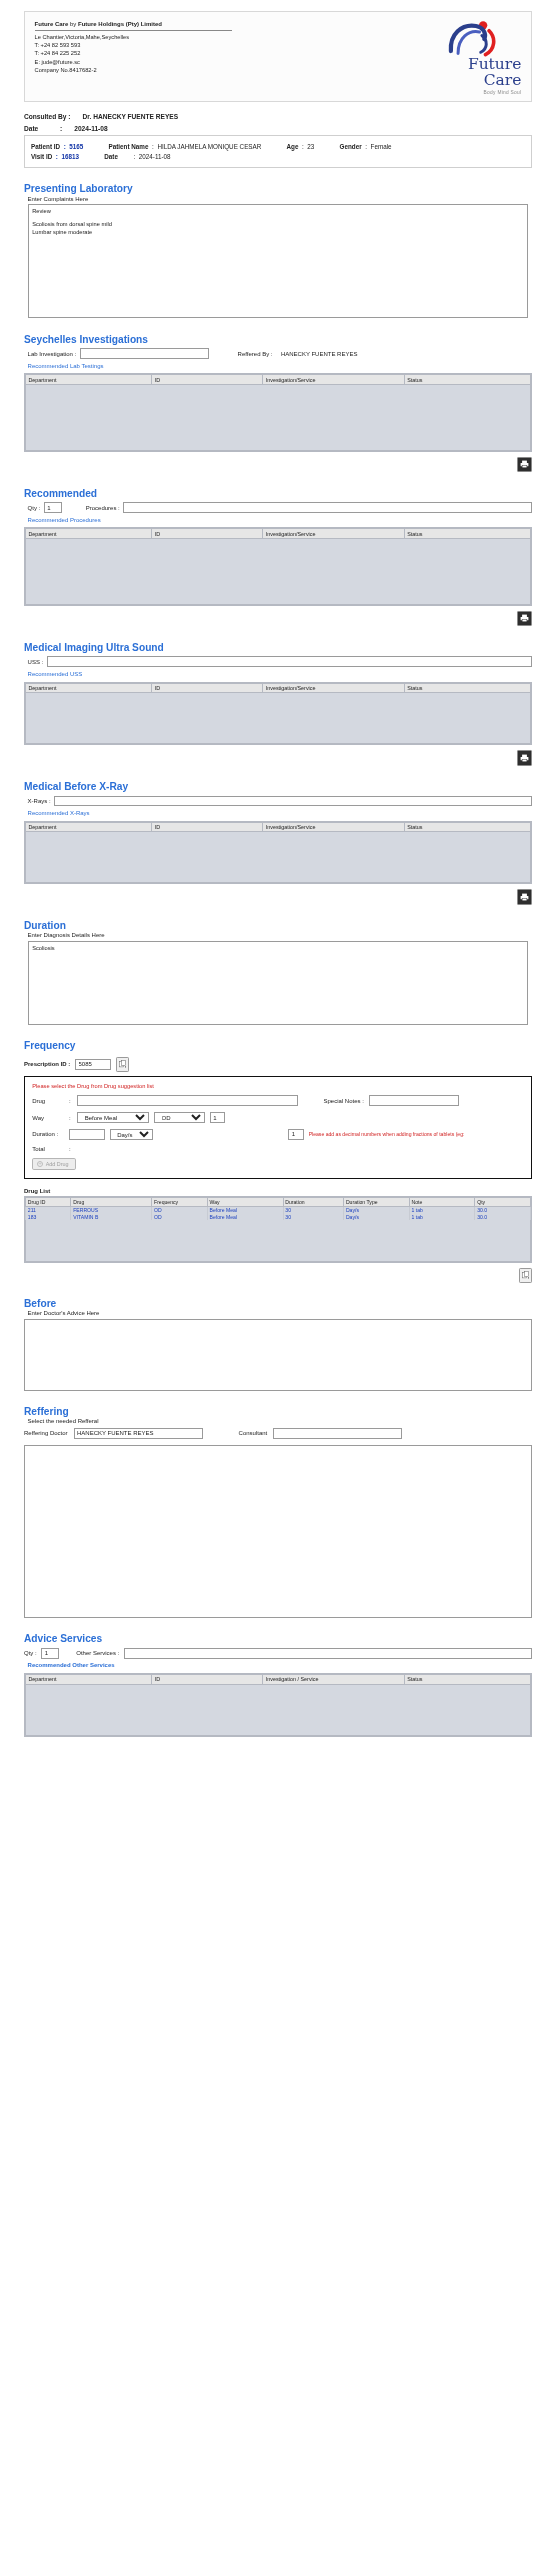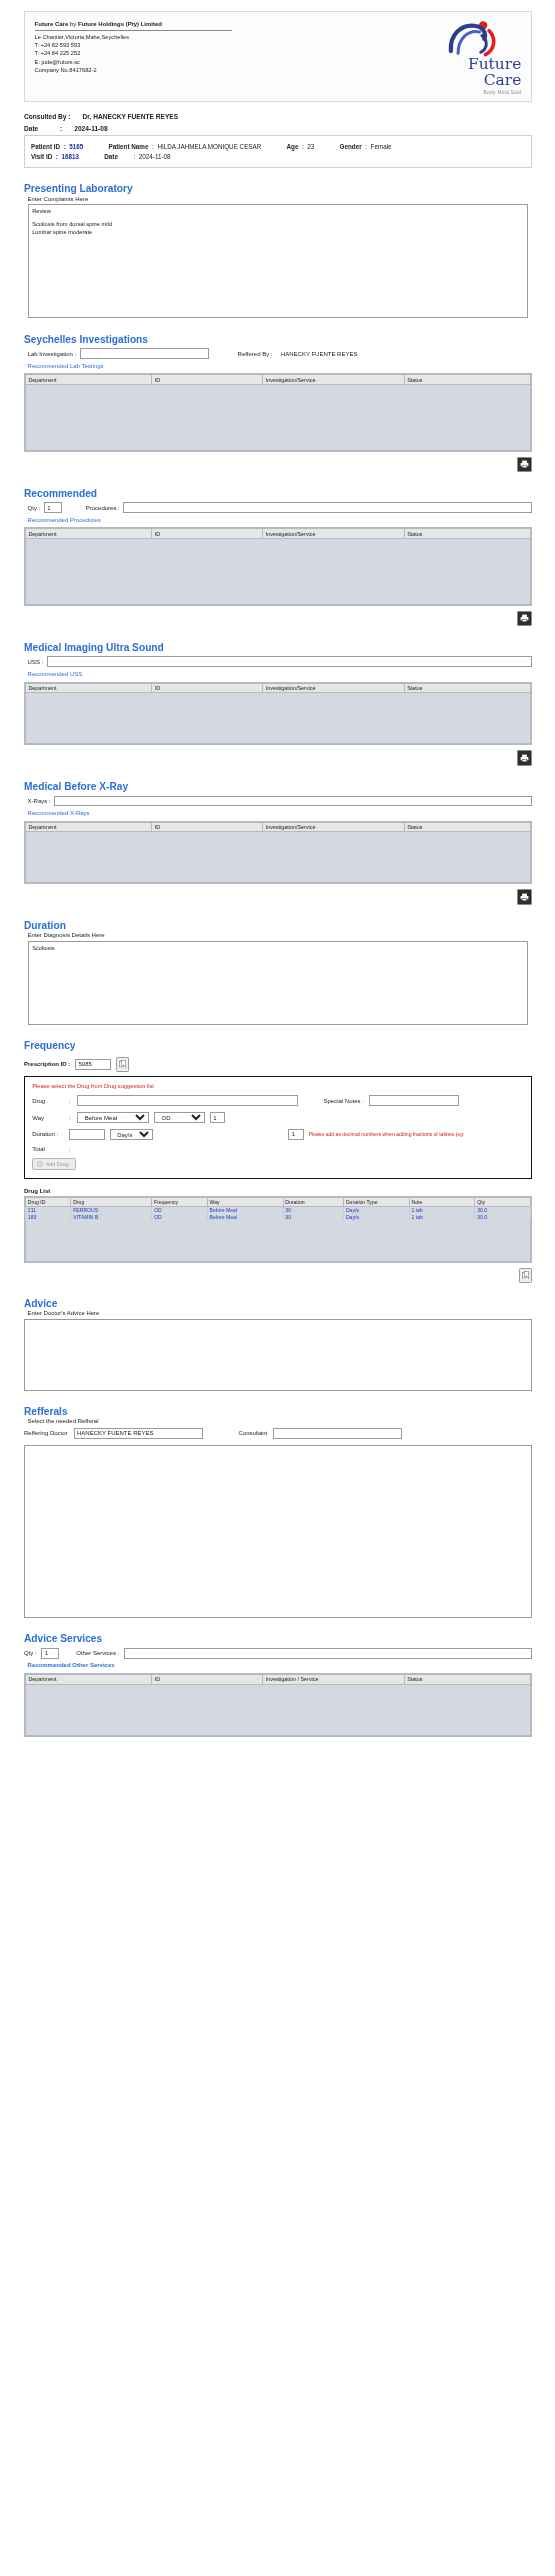--- a/index.html
+++ b/index.html
@@ -491,27 +491,27 @@
   <div class="print-row">
     <div class="copy-btn">
       <svg width="7.8" height="8.4" viewBox="0 0 13 14">
         <rect x="0.5" y="2.5" width="7" height="9" fill="#fff" stroke="#555" stroke-width="0.8"></rect>
         <rect x="4" y="0.5" width="7" height="9" fill="#fff" stroke="#555" stroke-width="0.8"></rect>
         <path d="M10 9.5 L12 11.5 L10 13.5 Z" fill="#555"></path>
       </svg>
     </div>
   </div>
 
-  <h2 class="section">Advice</h2>
+  <h2 class="section">Before</h2>
   <div class="sub-label">Enter Doctor's Advice Here</div>
   <div class="advice-box">
     <span></span>
   </div>
 
-  <h2 class="section">Refferals</h2>
+  <h2 class="section">Reffering</h2>
   <div class="sub-label">Select the needed Refferal</div>
   <div class="ref-row">
     <span class="lbl-sm">Reffering Doctor</span>
     <input class="txt" style="width: 129px;" value="HANECKY FUENTE REYES">
     <span style="display:inline-block;width:24px"></span>
     <span class="lbl-sm">Consultant</span>
     <input class="txt" style="width: 129px;" value="">
   </div>
   <div class="referral-box"></div>
 

